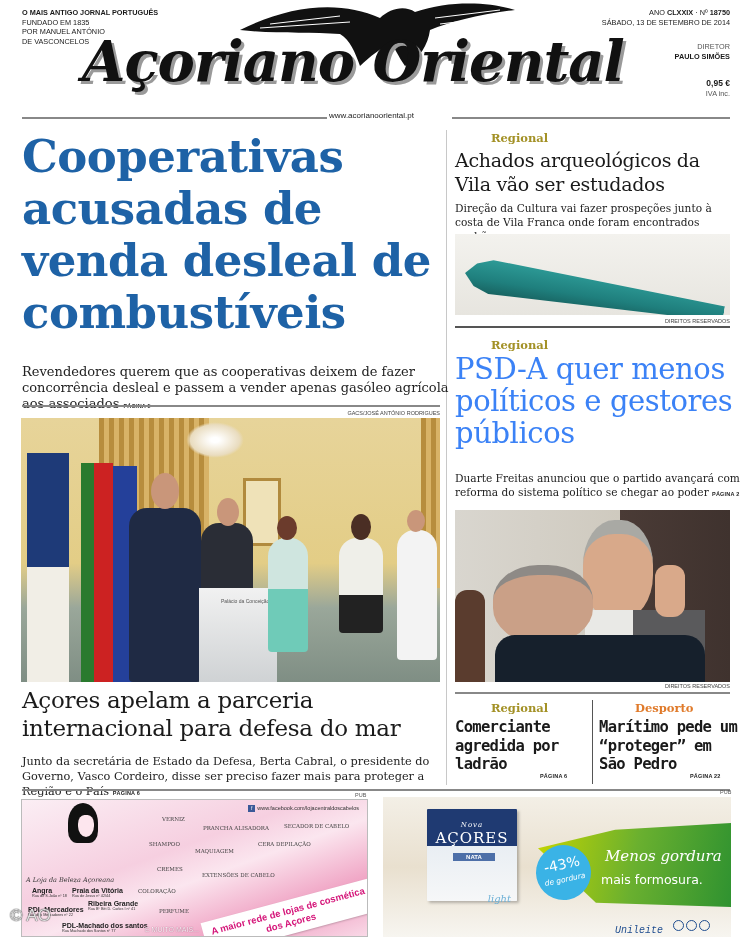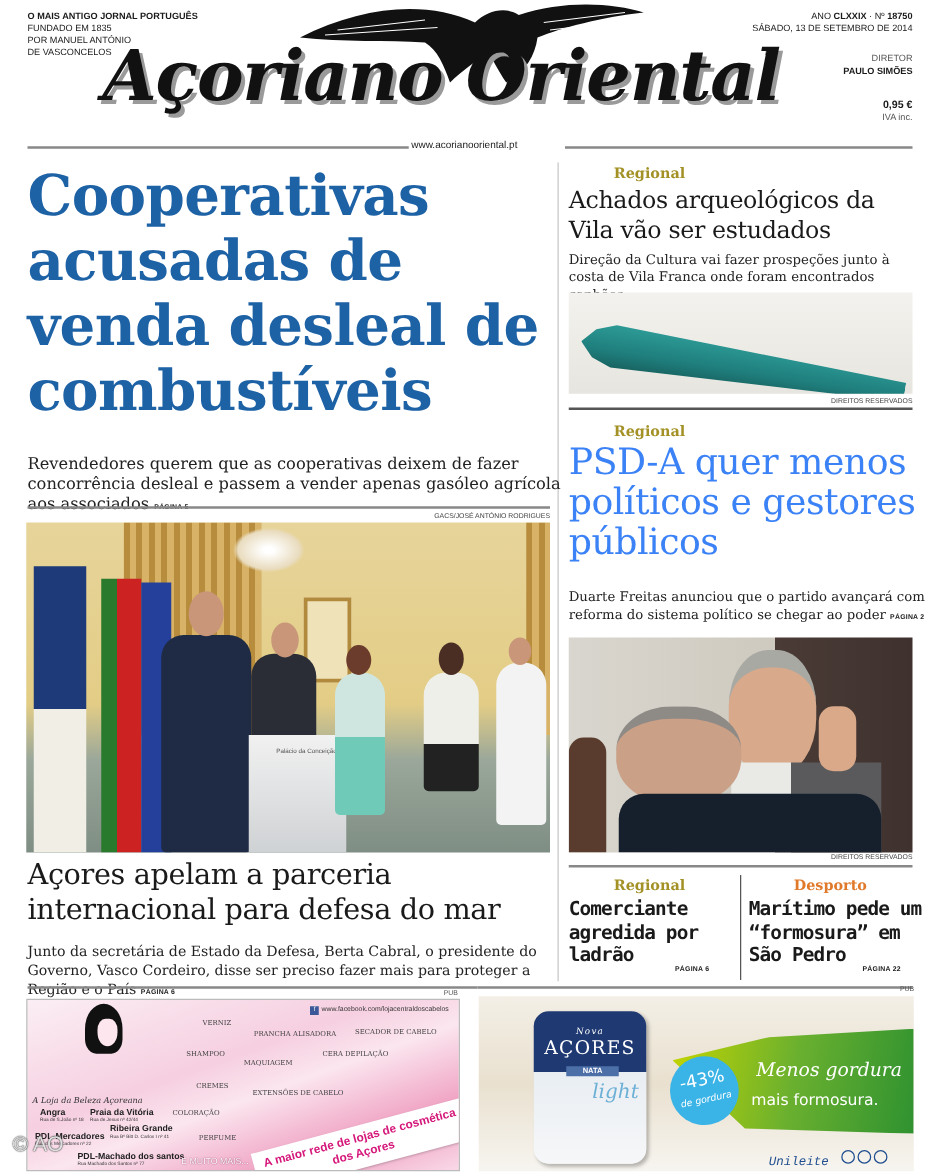--- a/index.html
+++ b/index.html
@@ -102,25 +102,25 @@
   .ad1 .fb { position: absolute; right: 8px; top: 5px; font-family: "Liberation Sans", sans-serif; font-size: 5.5px; color: #333; }
   .ad1 .fb .fb-icon { display: inline-block; width: 7px; height: 7px; background: #3b5998; color: #fff; font-size: 5px; text-align: center; line-height: 7px; margin-right: 2px; }
   .ad1 .banner { position: absolute; left: 180px; top: 100px; width: 175px; height: 34px; background: #fff; transform: rotate(-15deg); box-shadow: 1px 1px 2px rgba(0,0,0,.2);
     font-family: "Liberation Sans", sans-serif; font-weight: bold; font-size: 9.5px; color: #d5177a; text-align: center; line-height: 12px; padding-top: 5px; }
   .ad1 .more { position: absolute; left: 123px; top: 126px; font-family: "Liberation Sans", sans-serif; font-size: 7px; color: #fff; text-shadow: 0 0 1px #7a1a4a; }
   .watermark { left: 10px; top: 906px; font-family: "Liberation Sans", sans-serif; font-size: 17px; color: rgba(255,255,255,0.85); text-shadow: 0 0 1px #333, 0 0 1px #333; }
 
   .ad2 { left: 383px; top: 797px; width: 348px; height: 140px; overflow: hidden;
     background: linear-gradient(180deg, #f3efe6 0%, #e9e0cf 50%, #f7f5f0 100%); }
   .ad2 .green { position: absolute; left: 155px; top: 26px; width: 193px; height: 84px; background: linear-gradient(100deg, #c4d500 0%, #6ab02f 50%, #2f9230 100%); clip-path: polygon(0 30%, 40% 8%, 100% 0, 100% 100%, 30% 95%); }
-  .ad2 .carton { position: absolute; left: 44px; top: 12px; width: 90px; height: 122px; background: linear-gradient(180deg, #1f3a72 0%, #1f3a72 40%, #e9eef3 40%, #f6f7f8 100%); border-radius: 12px; box-shadow: 2px 2px 3px rgba(0,0,0,0.25); }
+  .ad2 .carton { position: absolute; left: 44px; top: 12px; width: 90px; height: 92px; background: linear-gradient(180deg, #1f3a72 0%, #1f3a72 40%, #e9eef3 40%, #f6f7f8 100%); border-radius: 1px; box-shadow: 2px 2px 3px rgba(0,0,0,0.25); }
   .ad2 .carton .brand { position: absolute; top: 12px; width: 100%; text-align: center; font-family: "DejaVu Serif", serif; color: #fff; font-size: 15px; letter-spacing: 1px; }
   .ad2 .carton .brand small { display: block; font-style: italic; font-size: 7px; }
   .ad2 .carton .nata { position: absolute; left: 26px; top: 44px; width: 42px; height: 8px; background: #4d6fa8; color: #fff; font-family: "Liberation Sans", sans-serif; font-weight: bold; font-size: 6px; text-align: center; line-height: 8px; }
-  .ad2 .carton .light { position: absolute; right: 6px; top: 54px; color: #6db0d6; font-style: italic; font-family: "DejaVu Serif", serif; font-size: 16px; }
+  .ad2 .carton .light { position: absolute; right: 6px; top: 84px; color: #6db0d6; font-style: italic; font-family: "DejaVu Serif", serif; font-size: 10px; }
   .ad2 .badge { position: absolute; left: 153px; top: 48px; width: 55px; height: 55px; border-radius: 50%; background: #3ab3e6; color: #fff; text-align: center; font-family: "DejaVu Sans", sans-serif; font-size: 14px; line-height: 15px; padding-top: 12px; transform: rotate(-12deg); }
   .ad2 .badge small { display: block; font-size: 7.5px; font-style: italic; }
   .ad2 .tag1 { position: absolute; left: 222px; top: 50px; font-family: "DejaVu Serif", serif; font-style: italic; color: #fff; font-size: 15px; }
   .ad2 .tag2 { position: absolute; left: 218px; top: 75px; font-family: "DejaVu Sans", sans-serif; color: #fff; font-size: 12.5px; }
   .ad2 .unileite { position: absolute; left: 232px; top: 128px; font-family: Liberation Mono, monospace; font-style: italic; color: #1f4d8f; font-size: 10px; }
   .ad2 .seals { position: absolute; left: 290px; top: 119px; }
   .ad2 .seal { display: inline-block; width: 11px; height: 11px; border: 1.5px solid #1f4d8f; border-radius: 50%; margin-right: 2px; }
   .pub-1 { left: 355px; top: 792px; }
   .pub-2 { left: 720px; top: 789px; }
 </style>
@@ -231,21 +231,21 @@
   <div style="position:absolute;left:40px;top:125px;width:210px;height:47px;background:#16202c;border-radius:20px 20px 0 0;"></div>
   <div style="position:absolute;left:200px;top:55px;width:30px;height:52px;background:#d9a98a;border-radius:12px;"></div>
 </div>
 <div class="abs credit credit-3">Direitos reservados</div>
 <div class="abs rule-r2"></div>
 
 <div class="abs col-divider-2"></div>
 <div class="abs kicker kick-3">Regional</div>
 <div class="abs kicker orange kick-4">Desporto</div>
 <div class="abs rc-head3">Comerciante agredida por ladrão</div>
-<div class="abs rc-head4">Marítimo pede um “formosura” em São Pedro</div>
+<div class="abs rc-head4">Marítimo pede um “proteger” em São Pedro</div>
 <div class="abs page-ref pr-3">Página 6</div>
 <div class="abs page-ref pr-4">Página 22</div>
 
 <div class="abs rule-bottom"></div>
 <div class="abs rule-bottom-r"></div>
 <div class="abs pub-label pub-1">Pub</div>
 <div class="abs pub-label pub-2">Pub</div>
 
 <div class="abs ad1">
   <div class="hair"></div>

